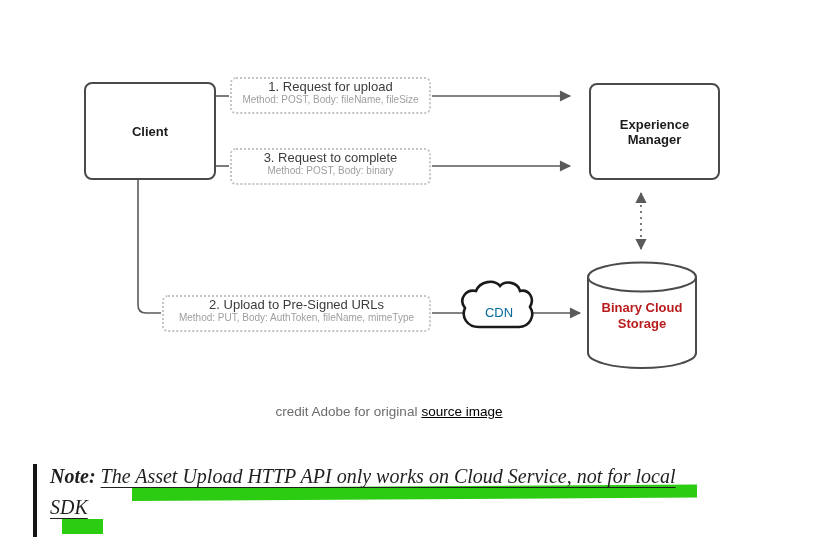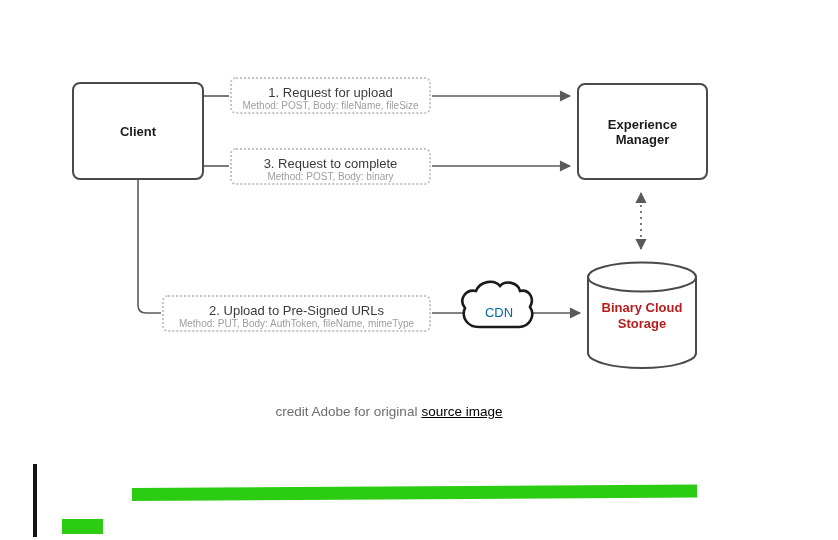--- a/index.html
+++ b/index.html
@@ -21,20 +21,21 @@
     border-radius: 8px;
     display: flex;
     align-items: center;
     justify-content: center;
     text-align: center;
     font-weight: bold;
     font-size: 13px;
     color: #1c1c1c;
     line-height: 15px;
     box-sizing: border-box;
+    margin-left: 12px;
   }
   .node-client { left: 72px; top: 82px; width: 132px; height: 98px; }
   .node-em     { left: 577px; top: 83px; width: 131px; height: 97px; padding: 16px 14px; }
 
   .cyl-label {
     position: absolute;
     left: 588px; top: 300px; width: 108px;
     text-align: center;
     font-weight: bold;
     font-size: 13px;
@@ -52,21 +53,21 @@
   
   .step {
     position: absolute;
     background: #ffffff;
     border: 2px dotted #c4c4c4;
     border-radius: 6px;
     box-sizing: border-box;
     display: flex;
     flex-direction: column;
     align-items: center;
-    justify-content: flex-end;
+    justify-content: flex-start;
     text-align: center;
   }
   .step-1 { left: 230px; top: 77px;  width: 201px; height: 37px; }
   .step-3 { left: 230px; top: 148px; width: 201px; height: 37px; }
   .step-2 { left: 162px; top: 295px; width: 269px; height: 37px; }
   .step-title    { font-size: 13px; color: #3b3b3b; line-height: 15px; }
   .step-subtitle { font-size: 10px; color: #9e9e9e; line-height: 12px; }
 
   
   .credit {
@@ -182,14 +183,23 @@
   </div>
 
   <div class="credit">
     <span>credit Adobe for original</span><span class="credit-link">source image</span>
   </div>
 
   <div class="note-bar"></div>
   <div class="hl hl-1"></div>
   <div class="hl hl-2"></div>
 
+  <div class="note-text">
+    <div>
+      <span class="note-label">Note:</span>
+      <span class="note-underlined">The Asset Upload HTTP API only works on Cloud Service, not for local</span>
+    </div>
+    <div>
+      <span class="note-underlined">SDK</span>
+    </div>
+  </div>
 
 </div>
 
 </body></html>

